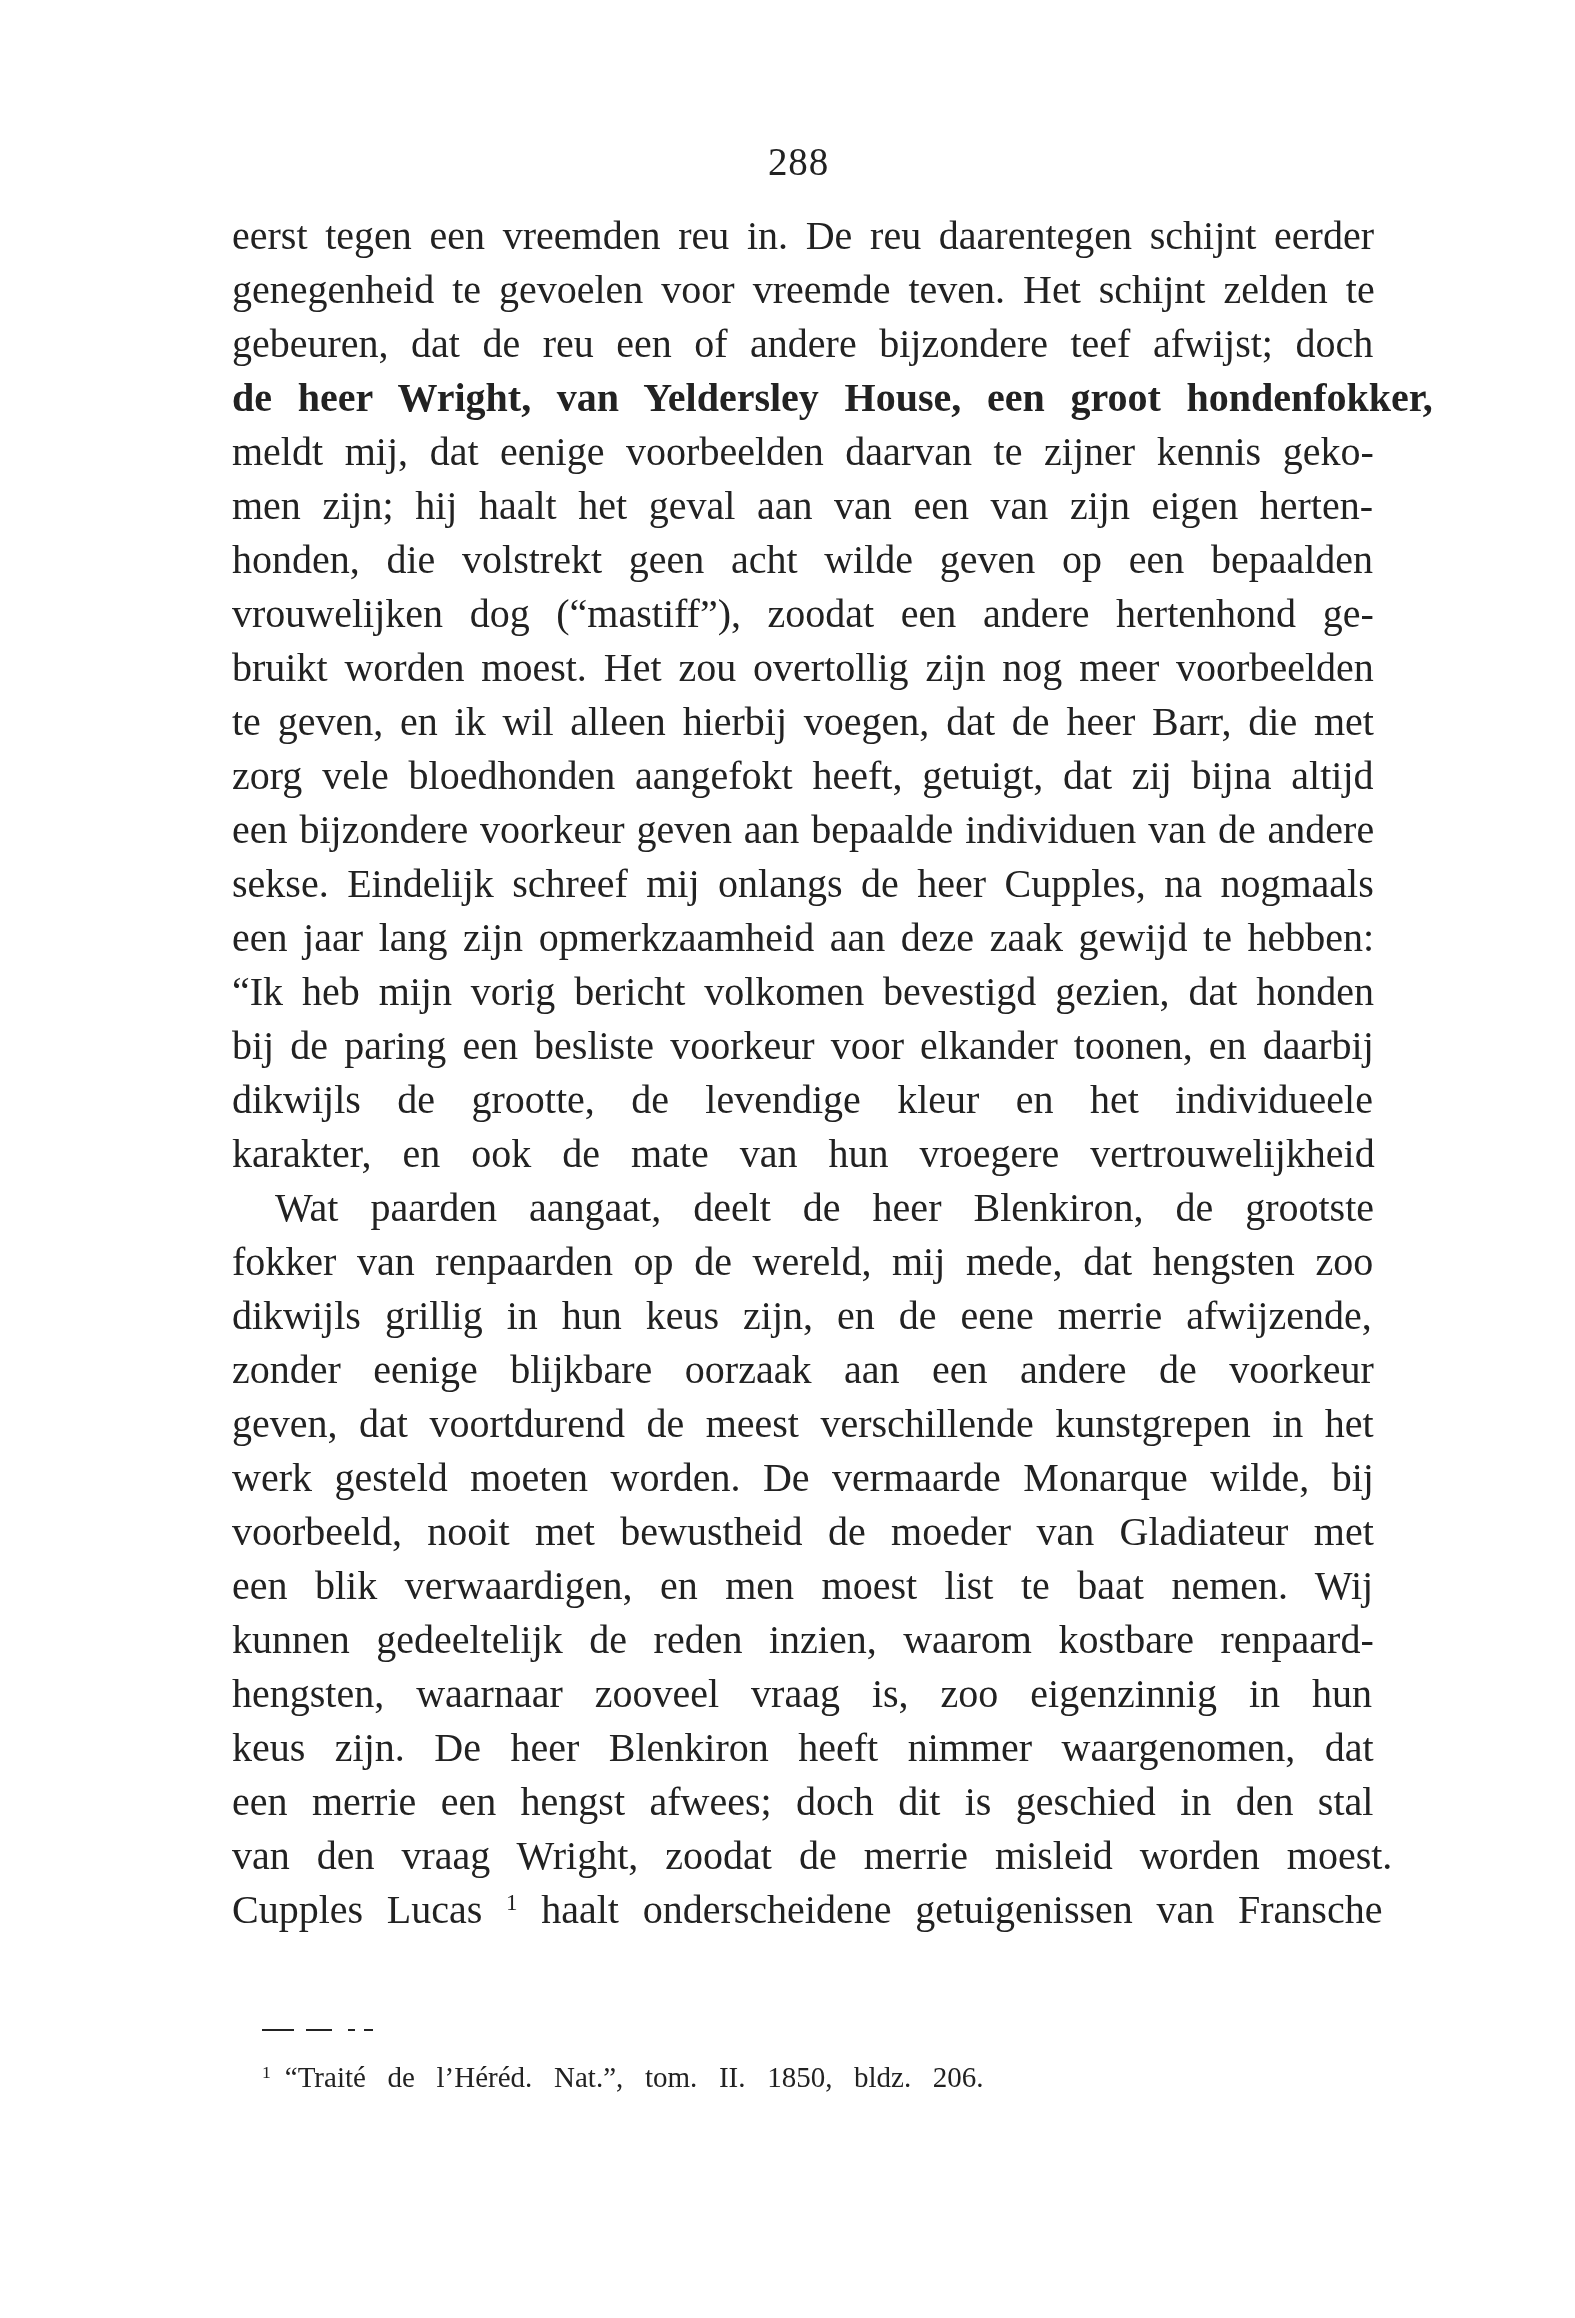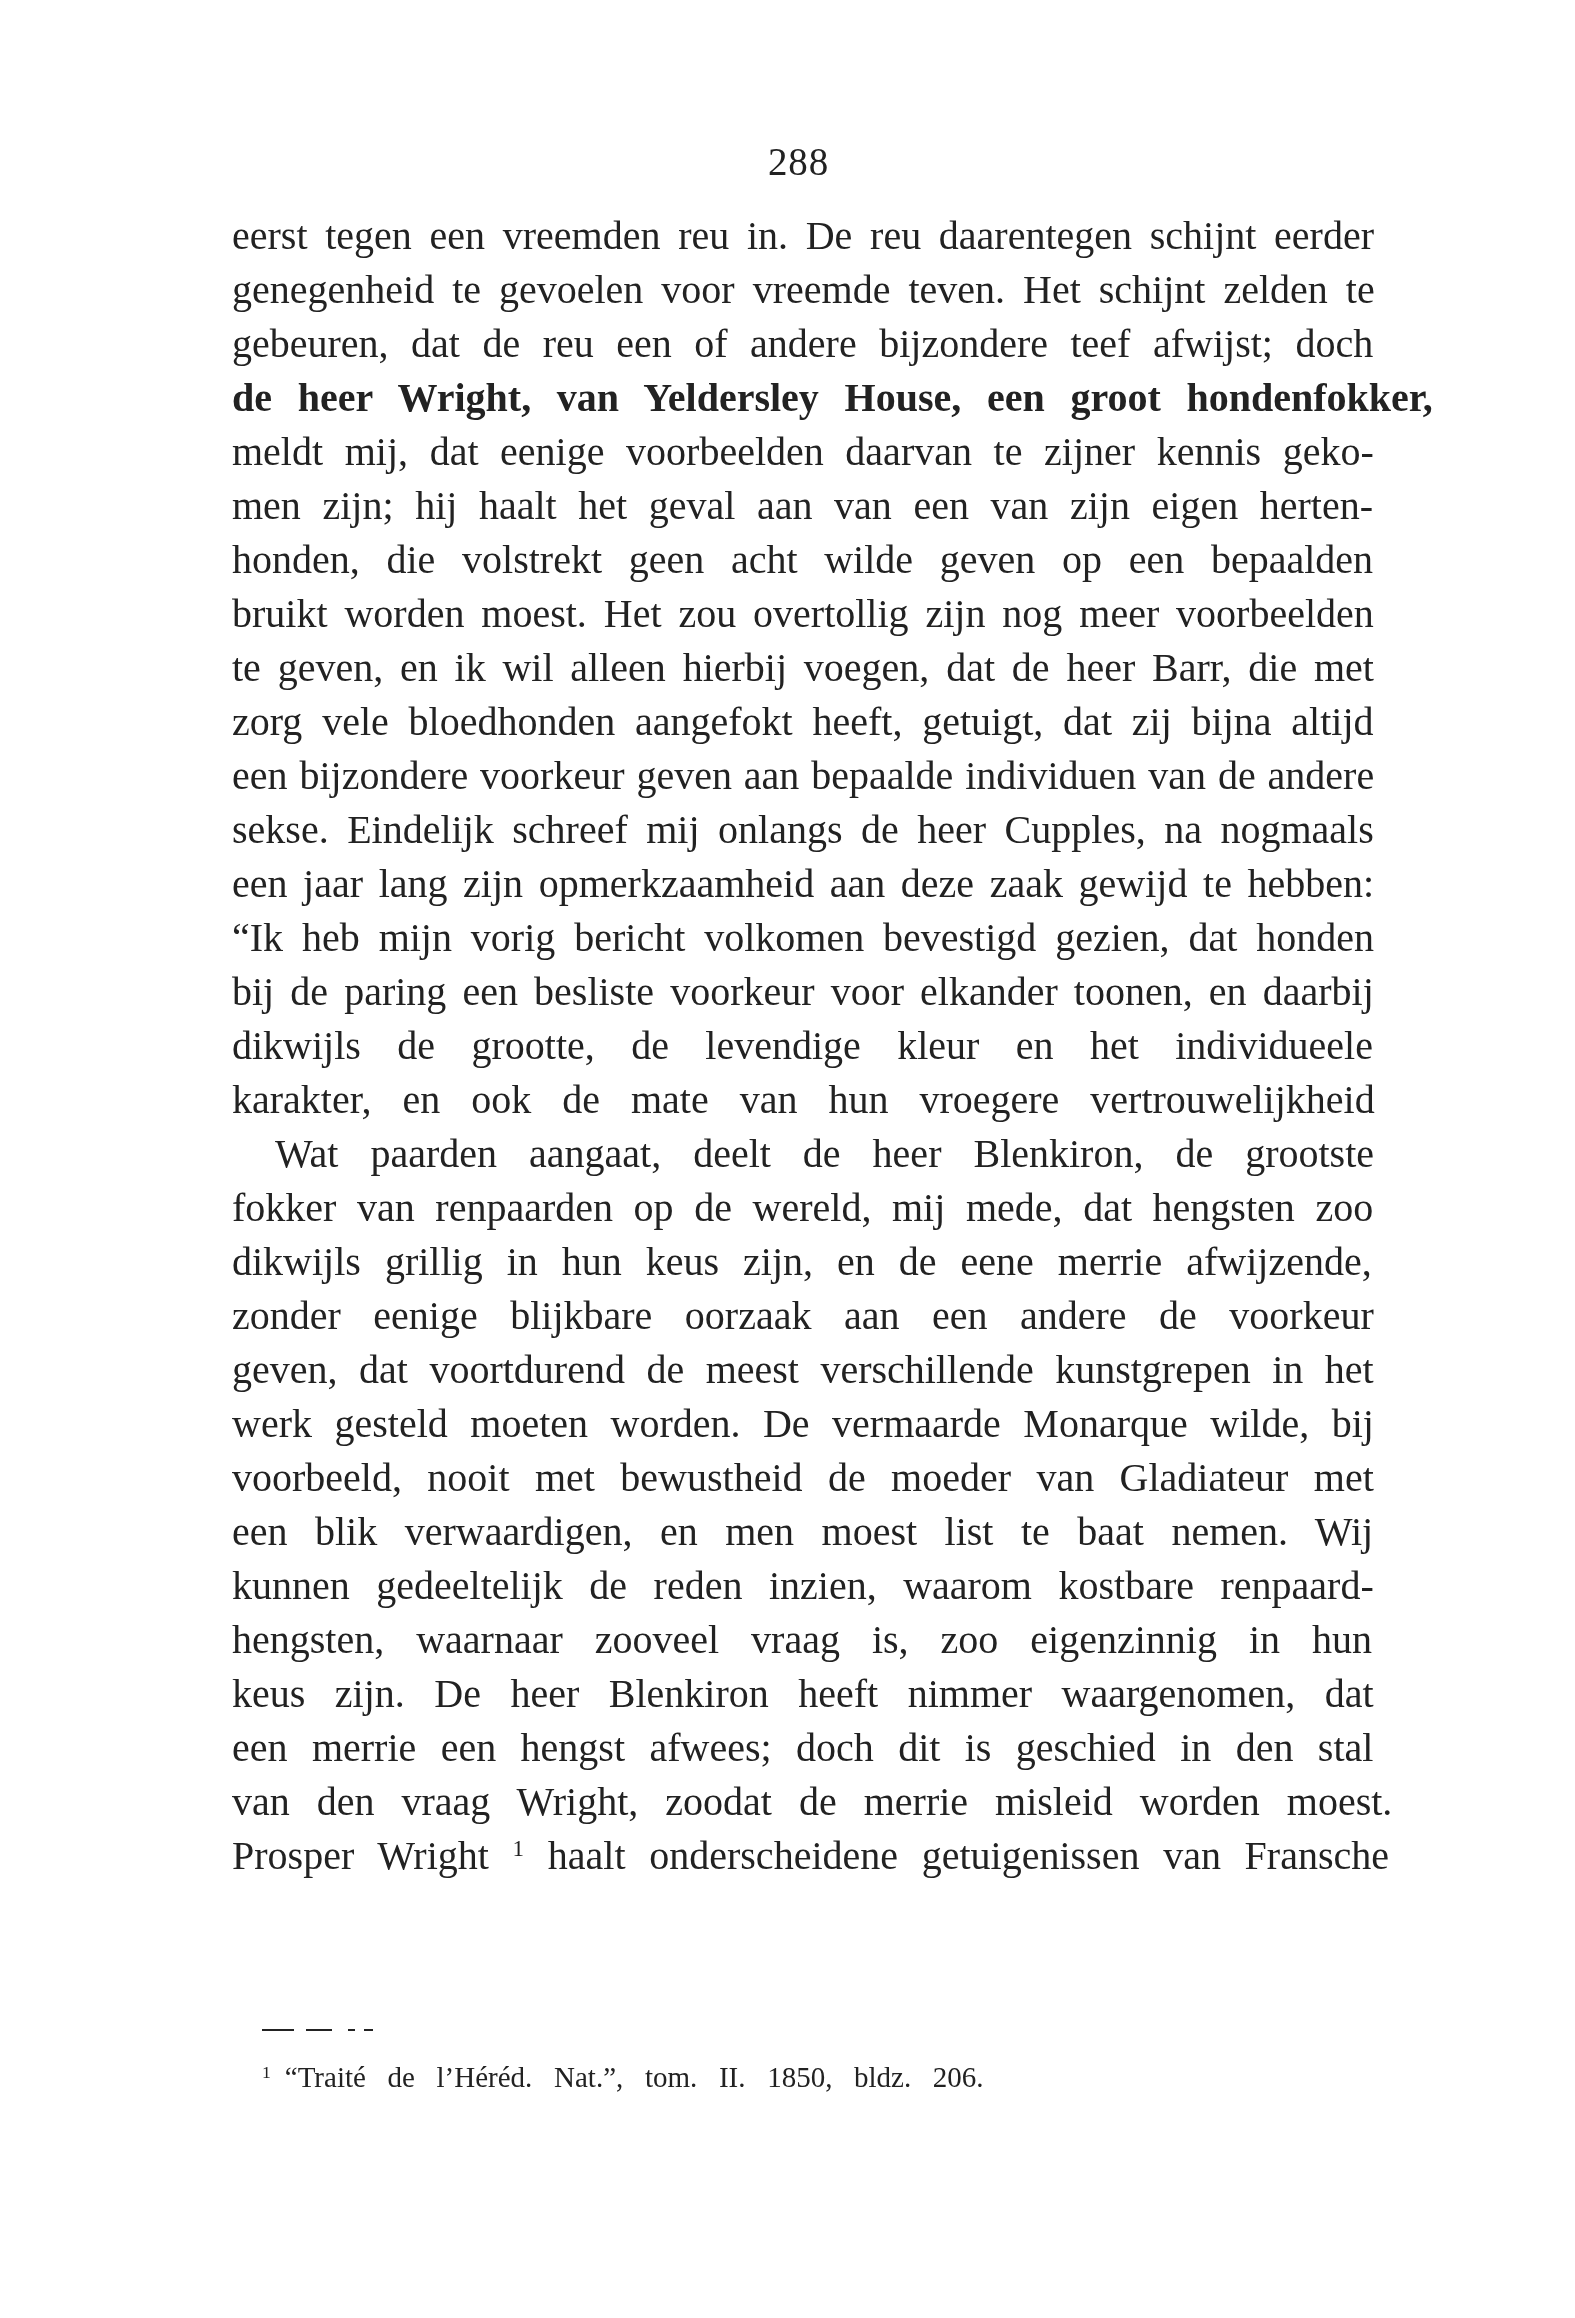--- a/index.html
+++ b/index.html
@@ -85,20 +85,21 @@
   <div class="page-number">288</div>
 
   <div class="body-text" id="body-text">
       <div class="line" style="word-spacing: 7.7px;"><span class="line-text">eerst tegen een vreemden reu in. De reu daarentegen schijnt eerder</span></div>
       <div class="line" style="word-spacing: 8px;"><span class="line-text">genegenheid te gevoelen voor vreemde teven. Het schijnt zelden te</span></div>
       <div class="line" style="word-spacing: 12.5px;"><span class="line-text">gebeuren, dat de reu een of andere bijzondere teef afwijst; doch</span></div>
       <div class="line" style="word-spacing: 15.7px; font-weight: bold;"><span class="line-text">de heer Wright, van Yeldersley House, een groot hondenfokker,</span></div>
       <div class="line" style="word-spacing: 11.6px;"><span class="line-text">meldt mij, dat eenige voorbeelden daarvan te zijner kennis geko-</span></div>
       <div class="line" style="word-spacing: 11.6px;"><span class="line-text">men zijn; hij haalt het geval aan van een van zijn eigen herten-</span></div>
       <div class="line" style="word-spacing: 16.7px; text-align: center;"><span class="line-text">honden, die volstrekt geen acht wilde geven op een bepaalden</span></div>
+      <div class="line" style="word-spacing: 16.6px;"><span class="line-text">vrouwelijken dog (“mastiff”), zoodat een andere hertenhond ge-</span></div>
       <div class="line" style="word-spacing: 6.9px;"><span class="line-text">bruikt worden moest. Het zou overtollig zijn nog meer voorbeelden</span></div>
       <div class="line" style="word-spacing: 6.8px;"><span class="line-text">te geven, en ik wil alleen hierbij voegen, dat de heer Barr, die met</span></div>
       <div class="line" style="word-spacing: 9.8px;"><span class="line-text">zorg vele bloedhonden aangefokt heeft, getuigt, dat zij bijna altijd</span></div>
       <div class="line" style="word-spacing: 1.9px;"><span class="line-text">een bijzondere voorkeur geven aan bepaalde individuen van de andere</span></div>
       <div class="line" style="word-spacing: 8.5px;"><span class="line-text">sekse. Eindelijk schreef mij onlangs de heer Cupples, na nogmaals</span></div>
       <div class="line" style="word-spacing: 5.6px;"><span class="line-text">een jaar lang zijn opmerkzaamheid aan deze zaak gewijd te hebben:</span></div>
       <div class="line" style="word-spacing: 8.9px;"><span class="line-text">“Ik heb mijn vorig bericht volkomen bevestigd gezien, dat honden</span></div>
       <div class="line" style="word-spacing: 6.1px;"><span class="line-text">bij de paring een besliste voorkeur voor elkander toonen, en daarbij</span></div>
       <div class="line" style="word-spacing: 26.4px;"><span class="line-text">dikwijls de grootte, de levendige kleur en het individueele</span></div>
       <div class="line" style="word-spacing: 21px;"><span class="line-text">karakter, en ook de mate van hun vroegere vertrouwelijkheid</span></div>
@@ -108,21 +109,21 @@
       <div class="line" style="word-spacing: 22.5px;"><span class="line-text">zonder eenige blijkbare oorzaak aan een andere de voorkeur</span></div>
       <div class="line" style="word-spacing: 11.5px;"><span class="line-text">geven, dat voortdurend de meest verschillende kunstgrepen in het</span></div>
       <div class="line" style="word-spacing: 12.5px;"><span class="line-text">werk gesteld moeten worden. De vermaarde Monarque wilde, bij</span></div>
       <div class="line" style="word-spacing: 15.4px;"><span class="line-text">voorbeeld, nooit met bewustheid de moeder van Gladiateur met</span></div>
       <div class="line" style="word-spacing: 17.5px;"><span class="line-text">een blik verwaardigen, en men moest list te baat nemen. Wij</span></div>
       <div class="line" style="word-spacing: 16.5px;"><span class="line-text">kunnen gedeeltelijk de reden inzien, waarom kostbare renpaard-</span></div>
       <div class="line" style="word-spacing: 22px;"><span class="line-text">hengsten, waarnaar zooveel vraag is, zoo eigenzinnig in hun</span></div>
       <div class="line" style="word-spacing: 19.5px;"><span class="line-text">keus zijn. De heer Blenkiron heeft nimmer waargenomen, dat</span></div>
       <div class="line" style="word-spacing: 14.4px;"><span class="line-text">een merrie een hengst afwees; doch dit is geschied in den stal</span></div>
       <div class="line" style="word-spacing: 17px;"><span class="line-text">van den vraag Wright, zoodat de merrie misleid worden moest.</span></div>
-      <div class="line" style="word-spacing: 13.7px;"><span class="line-text">Prosper Wright</span> <span class="sup">1</span> <span class="line-text">haalt onderscheidene getuigenissen van Fransche</span></div>
+      <div class="line" style="word-spacing: 13.7px;"><span class="line-text">Cupples Lucas</span> <span class="sup">1</span> <span class="line-text">haalt onderscheidene getuigenissen van Fransche</span></div>
     </div>
 
   <div class="footnote-rule"></div>
 
   <div class="footnote" id="footnote" style="word-spacing: 14.4px;">
     <span class="fn-marker">1</span><span>“Traité de l’Héréd. Nat.”, tom. II. 1850, bldz. 206.</span>
   </div>
 </div>
 
 

